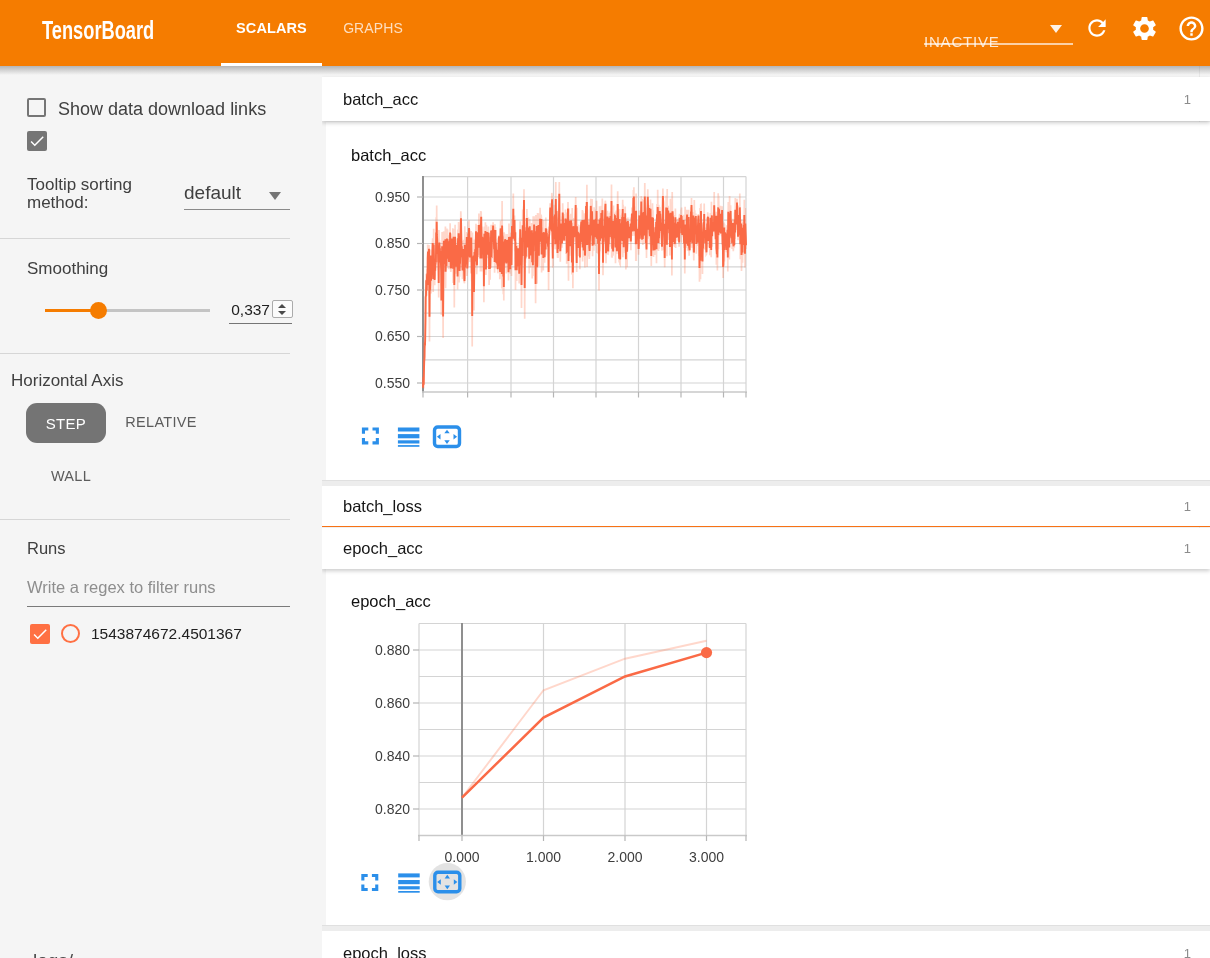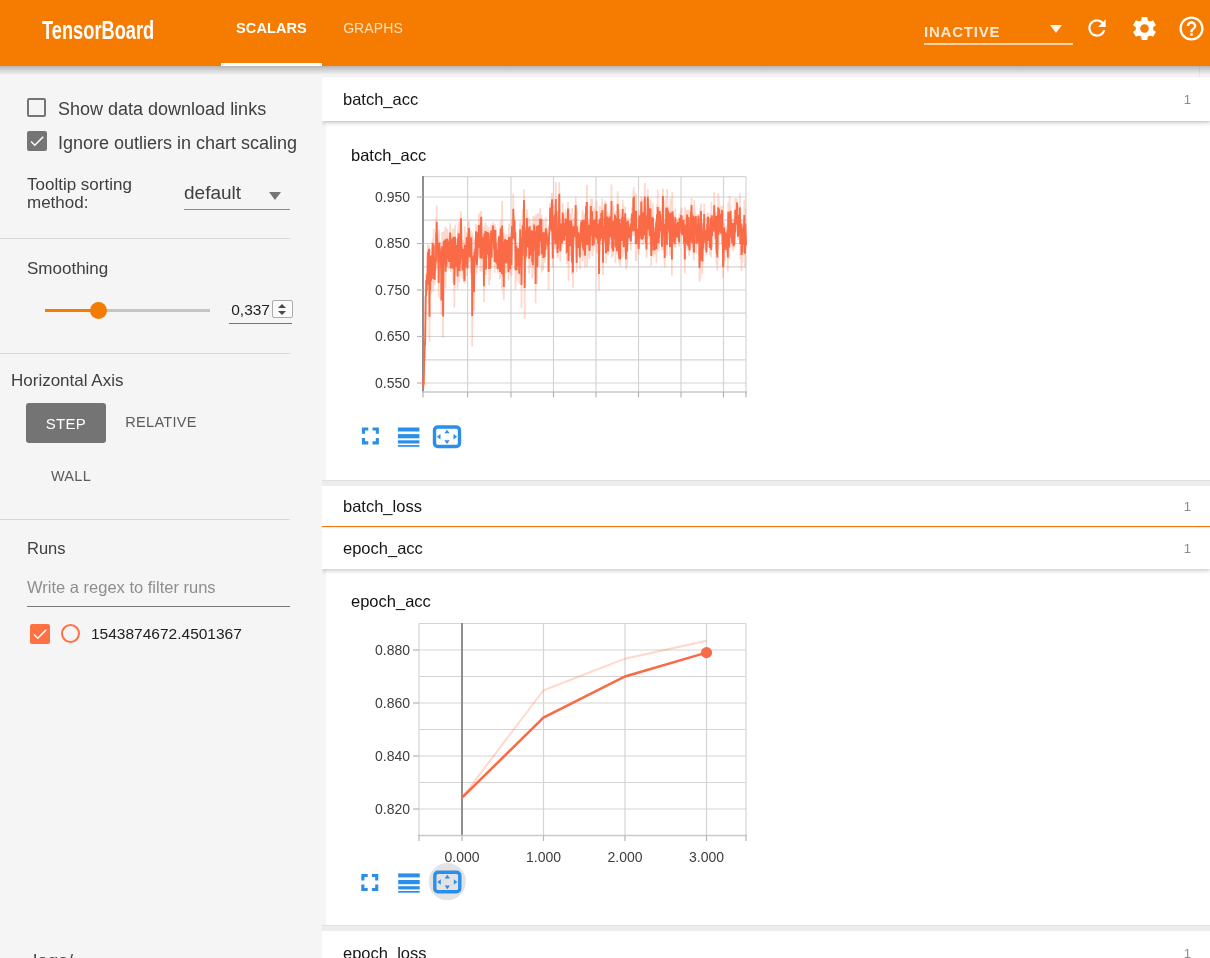--- a/index.html
+++ b/index.html
@@ -17,21 +17,21 @@
 .cbf{position:absolute;width:20px;height:20px;border-radius:2px;display:flex;align-items:center;justify-content:center}
 .divider{position:absolute;left:0;width:290px;height:1px;background:#d6d6d6}
 .lab{position:absolute;font-size:18px;color:#404040;white-space:nowrap}
 </style></head><body>
 
 <div class="appbar">
  <div class="abs" style="left:42px;top:16px;font-size:25px;font-weight:700;color:#fff;transform:scaleX(0.73);transform-origin:0 0;white-space:nowrap">TensorBoard</div>
  <div class="abs" style="left:221px;top:20px;width:101px;text-align:center;font-size:14.5px;font-weight:700;color:#fff;letter-spacing:0.1px">SCALARS</div>
  <div class="abs" style="left:322px;top:20px;width:102px;text-align:center;font-size:14px;font-weight:400;color:rgba(255,255,255,0.75);letter-spacing:0.1px">GRAPHS</div>
  <div class="abs" style="left:221px;top:63px;width:101px;height:3px;background:#fff"></div>
- <div class="abs" style="left:924px;top:23px;font-size:15px;font-weight:700;color:rgba(255,255,255,0.82);letter-spacing:0.8px">INACTIVE</div>
+ <div class="abs" style="left:924px;top:33px;font-size:15px;font-weight:400;color:rgba(255,255,255,0.82);letter-spacing:0.8px">INACTIVE</div>
  <div class="abs" style="left:924px;top:43px;width:149px;height:1.5px;background:rgba(255,255,255,0.65)"></div>
  <div class="abs" style="left:1050px;top:25px;width:0;height:0;border-left:6.5px solid transparent;border-right:6.5px solid transparent;border-top:8px solid rgba(255,255,255,0.9)"></div>
  <svg class="abs" style="left:1084px;top:15px" width="26" height="26" viewBox="0 0 24 24">
       <path fill="#fff" d="M17.65 6.35C16.2 4.9 14.21 4 12 4c-4.42 0-7.99 3.58-7.99 8s3.57 8 7.99 8c3.73 0 6.84-2.55 7.73-6h-2.08c-.82 2.33-3.04 4-5.65 4-3.31 0-6-2.69-6-6s2.69-6 6-6c1.66 0 3.14.69 4.22 1.78L13 11h7V4l-2.35 2.35z"></path>
     </svg>
  <svg class="abs" style="left:1130px;top:14px" width="29" height="29" viewBox="0 0 24 24">
       <path fill="#fff" d="M19.14 12.94c.04-.3.06-.61.06-.94 0-.32-.02-.64-.07-.94l2.03-1.58c.18-.14.23-.41.12-.61l-1.92-3.32c-.12-.22-.37-.29-.59-.22l-2.39.96c-.5-.38-1.03-.7-1.62-.94l-.36-2.54c-.04-.24-.24-.41-.48-.41h-3.84c-.24 0-.43.17-.47.41l-.36 2.54c-.59.24-1.13.57-1.62.94l-2.39-.96c-.22-.08-.47 0-.59.22L2.74 8.87c-.12.21-.08.47.12.61l2.03 1.58c-.05.3-.09.63-.09.94s.02.64.07.94l-2.03 1.58c-.18.14-.23.41-.12.61l1.92 3.32c.12.22.37.29.59.22l2.39-.96c.5.38 1.03.7 1.62.94l.36 2.54c.05.24.24.41.48.41h3.84c.24 0 .44-.17.47-.41l.36-2.54c.59-.24 1.13-.56 1.62-.94l2.39.96c.22.08.47 0 .59-.22l1.92-3.32c.12-.22.07-.47-.12-.61l-2.01-1.58zM12 15.6c-1.98 0-3.6-1.62-3.6-3.6s1.62-3.6 3.6-3.6 3.6 1.62 3.6 3.6-1.62 3.6-3.6 3.6z"></path>
     </svg>
  <svg class="abs" style="left:1177px;top:14px" width="29" height="29" viewBox="0 0 24 24">
       <path fill="#fff" d="M11 18h2v-2h-2v2zm1-16C6.48 2 2 6.48 2 12s4.48 10 10 10 10-4.48 10-10S17.52 2 12 2zm0 18c-4.41 0-8-3.59-8-8s3.59-8 8-8 8 3.59 8 8-3.59 8-8 8zm0-14c-2.21 0-4 1.79-4 4h2c0-1.1.9-2 2-2s2 .9 2 2c0 2-3 1.75-3 5h2c0-2.25 3-2.5 3-5 0-2.21-1.79-4-4-4z"></path>
@@ -40,39 +40,38 @@
 <div class="shadow"></div>
 
 <div class="sidebar">
  <div class="cb" style="left:27px;top:32px"></div>
  <div class="lab" style="left:58px;top:97px;margin-top:-64px">Show data download links</div>
  <div class="cbf" style="left:27px;top:65px;background:#757575">
       <svg width="18" height="18" viewBox="0 0 24 24">
         <path fill="#fff" d="M9 16.2L4.8 12l-1.4 1.4L9 19 21 7l-1.4-1.4z"></path>
       </svg>
     </div>
- <div class="lab" style="left:58px;top:67px">Ignore outliers in chart scaling</div>
  <div class="lab" style="left:27px;top:110px;font-size:17px;line-height:17.5px">Tooltip sorting<br>method:</div>
  <div class="lab" style="left:184px;top:116px;font-size:19px">default</div>
  <div class="abs" style="left:269px;top:126px;width:0;height:0;border-left:6.5px solid transparent;border-right:6.5px solid transparent;border-top:8px solid #757575"></div>
  <div class="abs" style="left:184px;top:143px;width:106px;height:1px;background:#8a8a8a"></div>
  <div class="divider" style="top:172px"></div>
  <div class="lab" style="left:27px;top:193px;font-size:17px">Smoothing</div>
  <div class="abs" style="left:45px;top:242.5px;width:165px;height:3px;background:#c4c4c4"></div>
  <div class="abs" style="left:45px;top:242.5px;width:54px;height:3px;background:#f57c00"></div>
  <div class="abs" style="left:90px;top:235.5px;width:17px;height:17px;border-radius:50%;background:#f57c00"></div>
  <div class="abs" style="left:215px;top:235px;width:55px;text-align:right;font-size:15.5px;color:#212121">0,337</div>
  <div class="abs" style="left:271.5px;top:233.5px;width:21px;height:18.5px;border:1px solid #ababab;border-radius:2px;background:#fbfbfb">
    <div class="abs" style="left:5px;top:3.5px;width:0;height:0;border-left:4.5px solid transparent;border-right:4.5px solid transparent;border-bottom:4.5px solid #4a4a4a"></div>
    <div class="abs" style="left:5px;top:10.5px;width:0;height:0;border-left:4.5px solid transparent;border-right:4.5px solid transparent;border-top:4.5px solid #4a4a4a"></div>
  </div>
  <div class="abs" style="left:229px;top:256.5px;width:63px;height:1px;background:#757575"></div>
  <div class="divider" style="top:287px"></div>
  <div class="lab" style="left:11px;top:305px;font-size:17px">Horizontal Axis</div>
- <div class="abs" style="left:26px;top:337px;width:80px;height:40px;background:#747474;border-radius:3px;display:flex;align-items:center;justify-content:center;font-size:15px;color:#fff;letter-spacing:0.3px">STEP</div>
+ <div class="abs" style="left:26px;top:337px;width:80px;height:40px;background:#747474;border-radius:11px;display:flex;align-items:center;justify-content:center;font-size:15px;color:#fff;letter-spacing:0.3px">STEP</div>
  <div class="abs" style="left:120px;top:337px;width:82px;height:38px;display:flex;align-items:center;justify-content:center;font-size:14.5px;color:#5c5c5c;letter-spacing:0.3px">RELATIVE</div>
  <div class="abs" style="left:30px;top:391px;width:82px;height:38px;display:flex;align-items:center;justify-content:center;font-size:14.5px;color:#5c5c5c;letter-spacing:0.3px">WALL</div>
  <div class="divider" style="top:453px"></div>
  <div class="lab" style="left:27px;top:473px;font-size:16.5px">Runs</div>
  <div class="abs" style="left:27px;top:512px;font-size:16.5px;color:#8e8e8e;white-space:nowrap">Write a regex to filter runs</div>
  <div class="abs" style="left:27px;top:539.5px;width:263px;height:1.2px;background:#7a7a7a"></div>
  <div class="cbf" style="left:30px;top:558px;background:#ff7043">
       <svg width="18" height="18" viewBox="0 0 24 24">
         <path fill="#fff" d="M9 16.2L4.8 12l-1.4 1.4L9 19 21 7l-1.4-1.4z"></path>
       </svg>

